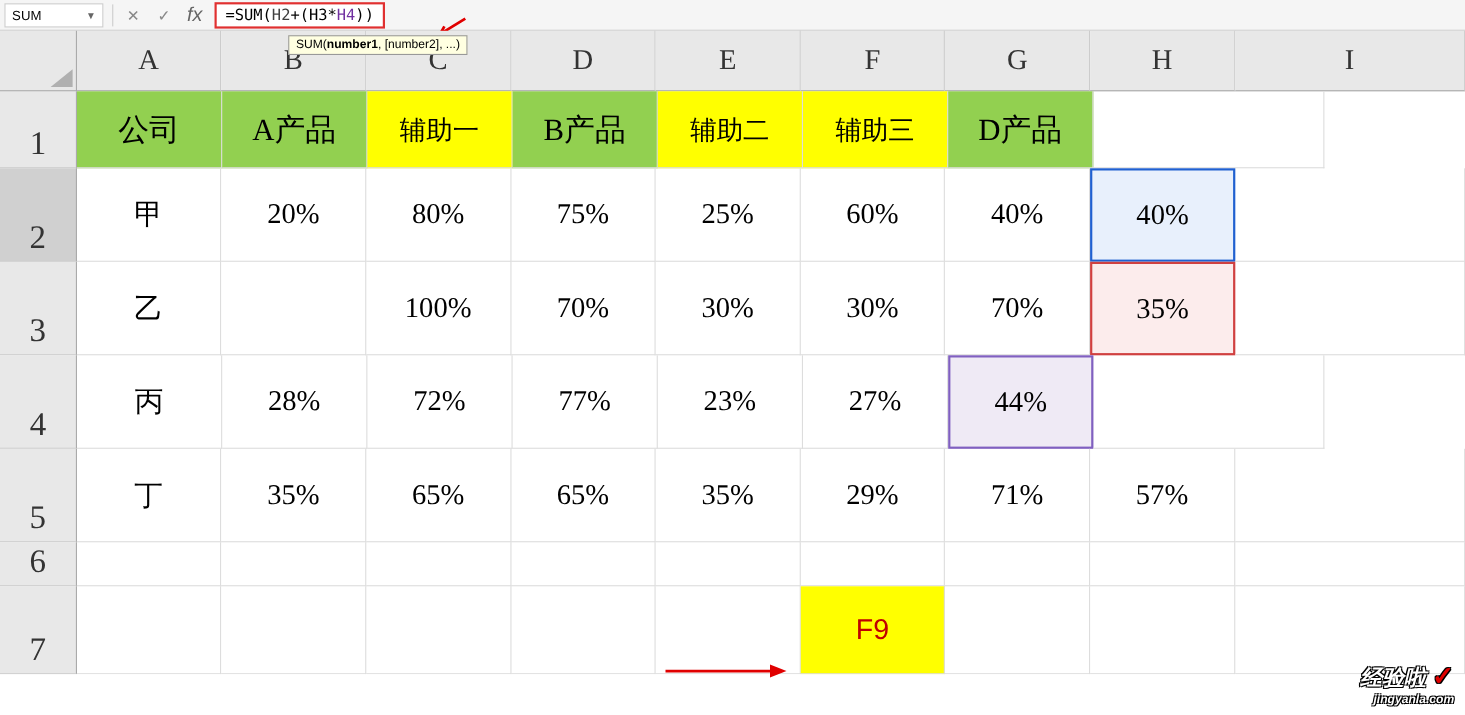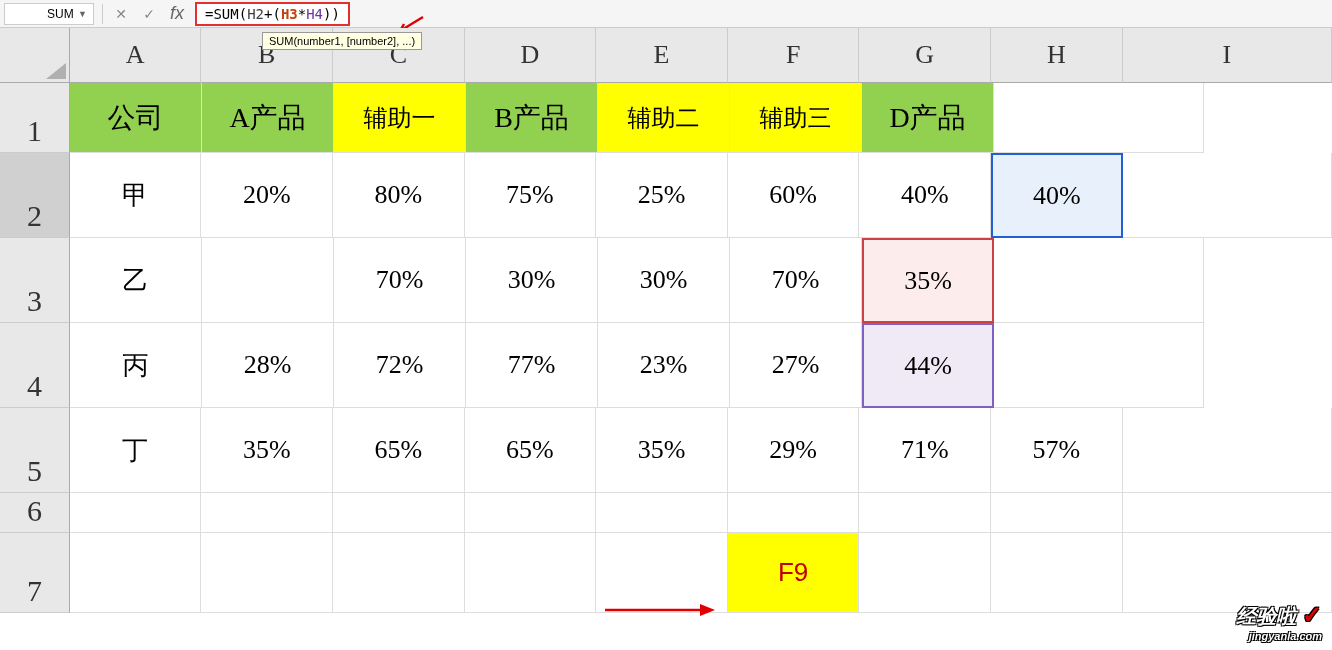--- a/index.html
+++ b/index.html
@@ -17,58 +17,58 @@
     .name-box {
       width: 90px;
       height: 22px;
       background: #fff;
       border: 1px solid #ccc;
       display: flex;
       align-items: center;
       padding: 0 6px;
       font-size: 12px;
     }
-    .name-box-text { flex: 1; margin-left: 36px; }
+    .name-box-text { flex: 1; }
     .name-box-arrow { font-size: 9px; color: #666; }
     .fb-divider { width:1px; height:20px; background:#ccc; }
     .fb-btn { width: 20px; text-align: center; font-size: 14px; color: #888; cursor: pointer; }
     .fb-fx { font-style: italic; font-size: 18px; color: #666; }
     .formula-box {
       border: 2px solid #e03030;
       padding: 2px 8px;
       background: #fff;
       font-size: 14px;
       font-family: Consolas, monospace;
       display: flex;
       align-items: center;
     }
     .fml-black { color: #000; }
     .fml-blue { color: #404040; }
-    .fml-red { color: #c2410c; font-weight: bold; }
+    .fml-red { color: #000000; }
     .fml-purple { color: #7030a0; }
     
     .red-arrow1 {
       position: absolute;
       left: 395px; top: 15px;
       width: 30px; height: 20px;
       pointer-events: none;
     }
     
     .tooltip {
       position: absolute;
       left: 262px;
       top: 32px;
       background: #ffffe1;
       border: 1px solid #999;
       padding: 2px 6px;
       font-size: 11px;
       font-family: Arial;
       z-index: 50;
     }
-    .tooltip .bold { font-weight: normal; margin-top: 37px; }
+    .tooltip .bold { font-weight: bold; margin-top: 37px; }
     
     .grid-area {
       position: relative;
       margin-top: 0;
     }
     
     .col-headers {
       display: flex;
       height: 55px;
     }
@@ -250,20 +250,21 @@
     <div class="cell w1 h2">60%</div>
     <div class="cell w1 h2">40%</div>
     <div class="cell w1 h2 sel-blue">40%</div>
     <div class="cell wI h2"></div>
   </div>
 
   <div class="row">
     <div class="row-h h3">3</div>
     <div class="cell w1 h3">乙</div>
     <div class="cell w1 h3"></div>
+    <div class="cell w1 h3">100%</div>
     <div class="cell w1 h3">70%</div>
     <div class="cell w1 h3">30%</div>
     <div class="cell w1 h3">30%</div>
     <div class="cell w1 h3">70%</div>
     <div class="cell w1 h3 sel-red">35%</div>
     <div class="cell wI h3"></div>
   </div>
 
   <div class="row">
     <div class="row-h h4">4</div>

